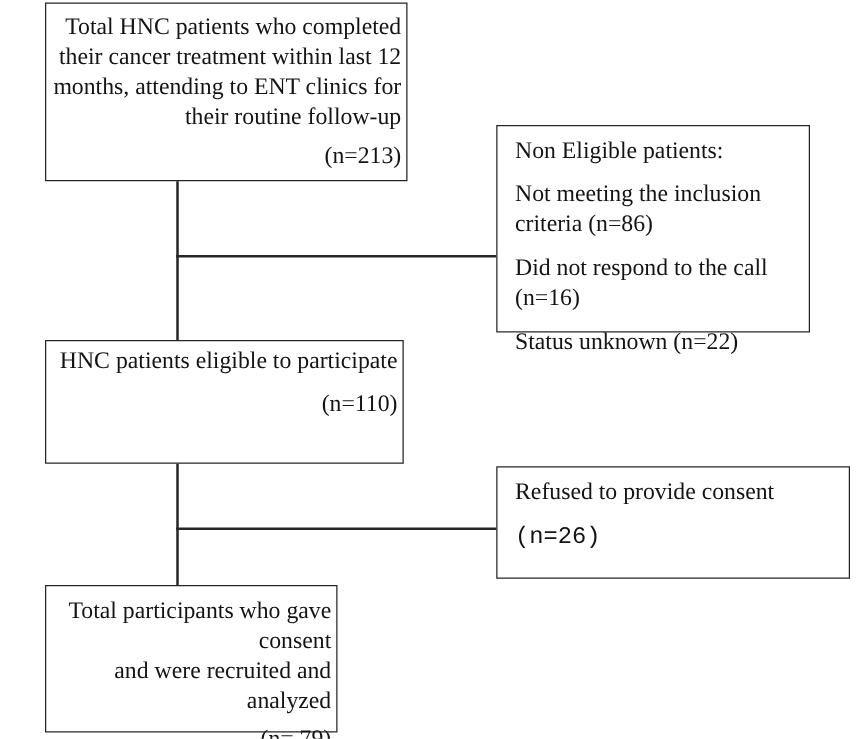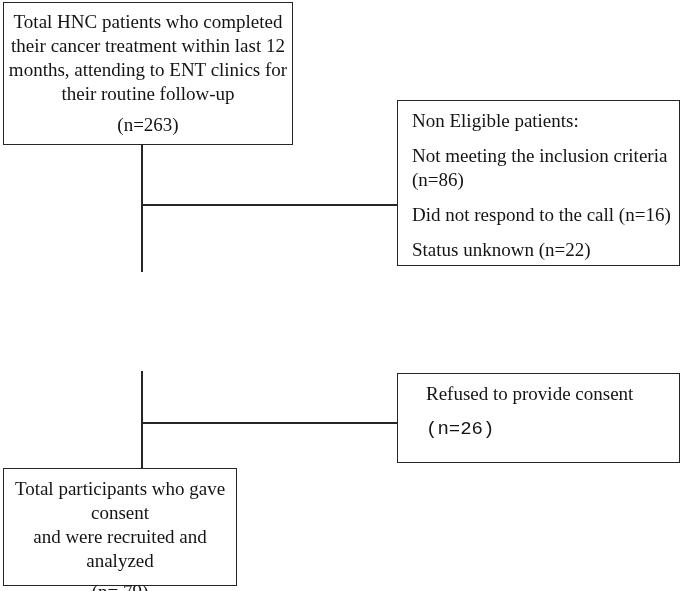--- a/index.html
+++ b/index.html
@@ -21,29 +21,29 @@
   }
   .box {
     position: absolute;
     box-sizing: border-box;
     border: 1.5px solid var(--border);
     background: var(--background);
     color: var(--text);
     font-size: 19px;
     line-height: 24px;
   }
-  .centered { text-align: center; padding-left: 4px; padding-right: 4px; }
+  .centered { text-align: right; padding-left: 4px; padding-right: 4px; margin-left: 33px; }
   .leftal  { text-align: left; }
   .pre { white-space: pre-line; }
   .cline { position: absolute; background: var(--border); }
 
   #box-total     { left: 3px;   top: 2px;   width: 290px; height: 143px; padding-top: 7px; }
-  #box-noneligible { left: 397px; top: 100px; width: 283px; height: 166px; padding: 8px 4px 12px 14px; }
+  #box-noneligible { left: 397px; top: 100px; width: 251px; height: 166px; padding: 8px 4px 12px 14px; }
   #box-eligible  { left: 3px;   top: 272px; width: 287px; height: 99px;  padding-top: 4px; }
-  #box-refused   { left: 397px; top: 373px; width: 283px; height: 90px;  padding: 8px 4px 0 28px; }
+  #box-refused   { left: 397px; top: 373px; width: 283px; height: 90px;  padding: 8px 4px 0 14px; }
   #box-recruited { left: 3px;   top: 468px; width: 234px; height: 118px; padding-top: 8px; }
 
   .n1 { margin-top: 7px; }
   .n3 { margin-top: 11px; }
   .n4 { margin-top: 11px; font-family: Liberation Mono, monospace; }
   .n5 { margin-top: 7px; }
   .para { margin-top: 11px; }
 
   #v1 { left: 141px; top: 145px; width: 1.5px; height: 127px; }
   #h1 { left: 141px; top: 204px; width: 256px; height: 1.5px; }
@@ -53,30 +53,34 @@
 </head>
 <body>
 
 <div class="canvas">
 
   <div class="box centered" id="box-total">
     <div class="pre">Total HNC patients who completed
 their cancer treatment within last 12
 months, attending to ENT clinics for
 their routine follow-up</div>
-    <div class="n1">(n=263)</div>
+    <div class="n1">(n=213)</div>
   </div>
 
   <div class="box leftal" id="box-noneligible">
     <div>Non Eligible patients:</div>
     <div class="para">Not meeting the inclusion criteria (n=86)</div>
     <div class="para">Did not respond to the call (n=16)</div>
     <div class="para">Status unknown (n=22)</div>
   </div>
 
+  <div class="box centered" id="box-eligible">
+    <div>HNC patients eligible to participate</div>
+    <div class="n3">(n=110)</div>
+  </div>
 
   <div class="box leftal" id="box-refused">
     <div>Refused to provide consent</div>
     <div class="n4">(n=26)</div>
   </div>
 
   <div class="box centered" id="box-recruited">
     <div class="pre">Total participants who gave consent
 and were recruited and analyzed</div>
     <div class="n5">(n= 79)</div>

